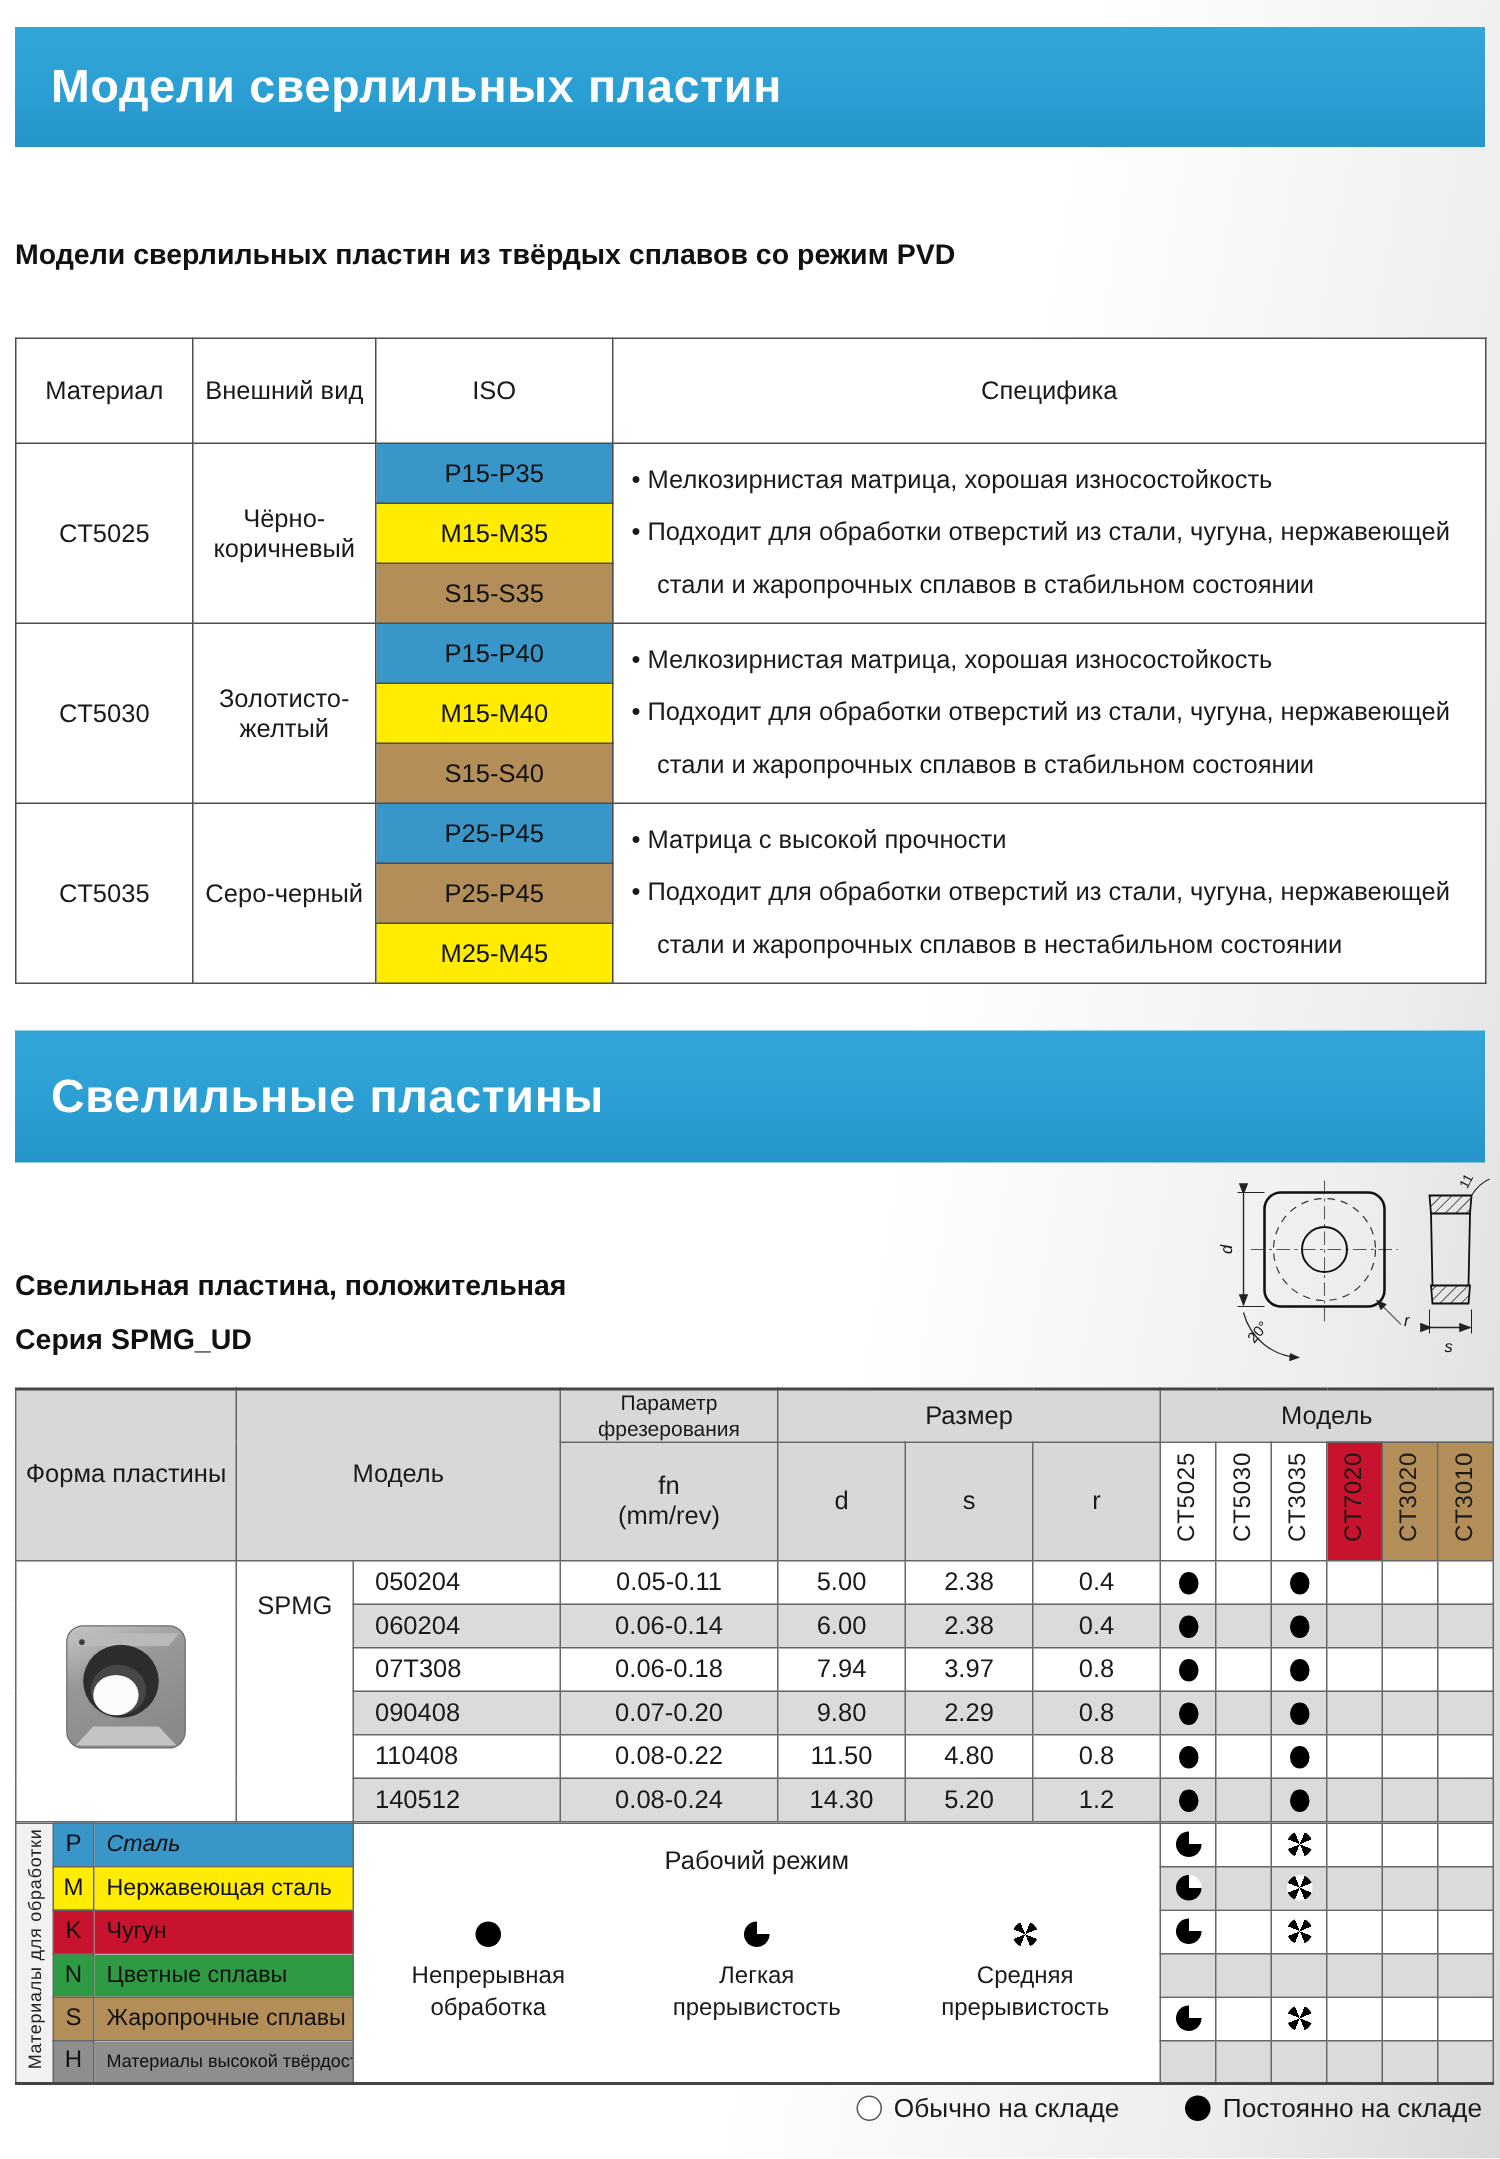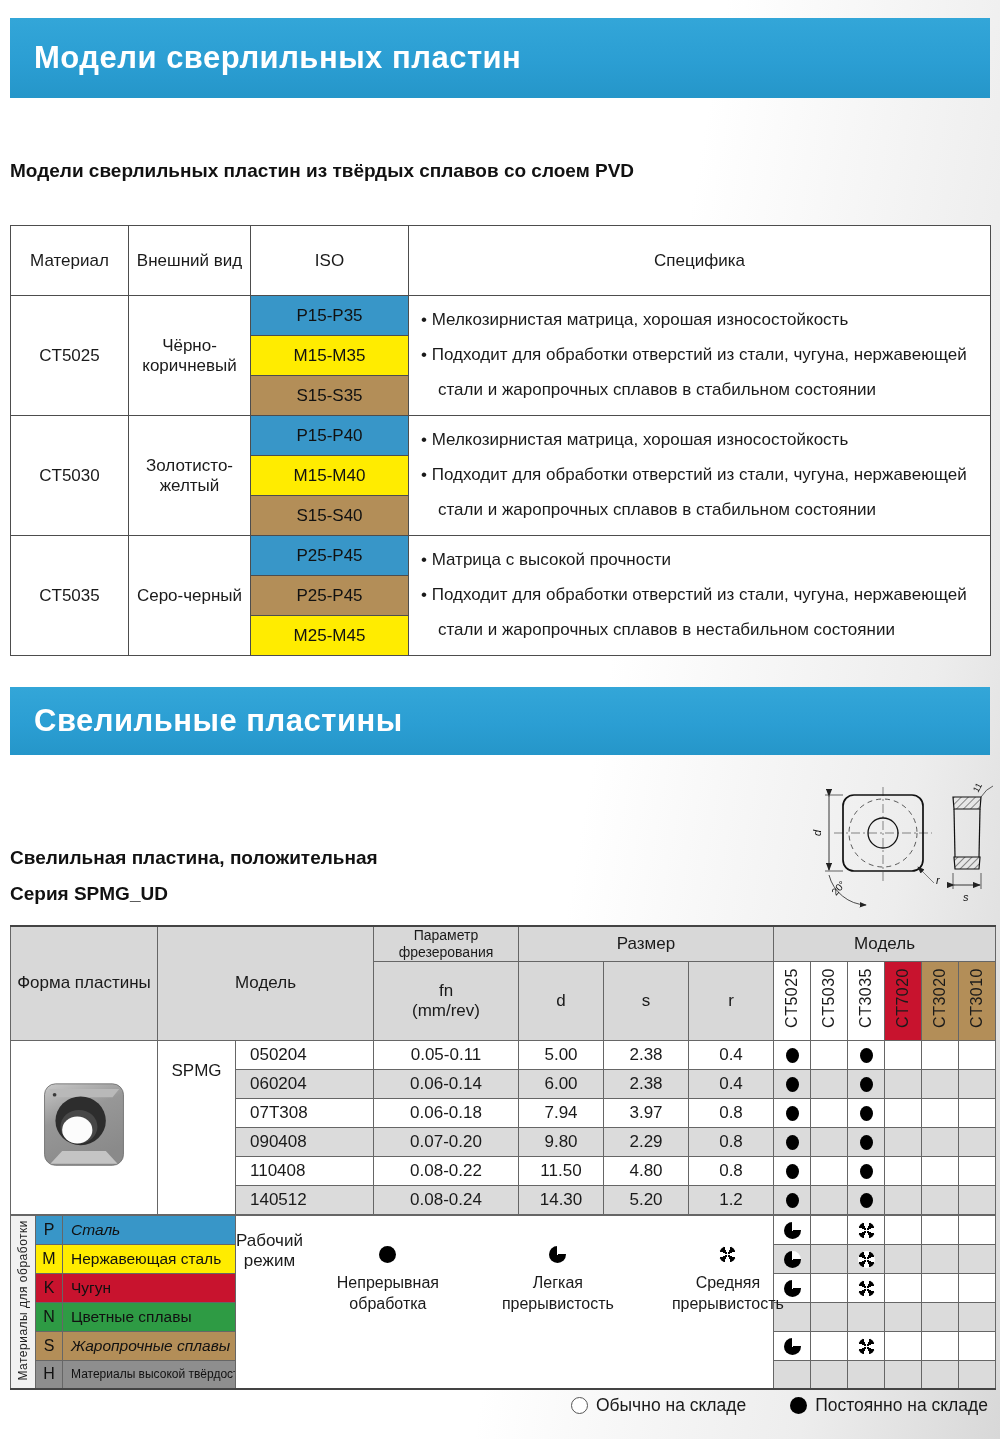--- a/index.html
+++ b/index.html
@@ -10,21 +10,21 @@
     background:linear-gradient(100deg,#ffffff 0%,#ffffff 58%,#ededed 84%,#d8d8d8 100%);
   }
   
   .banner {
     position:absolute; left:10px; width:980px;
     background:linear-gradient(180deg,#33a6d8 0%,#2b9ed3 55%,#2596c9 100%);
     display:flex; align-items:center;
   }
   .banner h1 { color:#fff; font-size:31px; font-weight:bold; padding-left:24px; letter-spacing:0.5px; }
   #banner1 { top:18px; height:80px; }
-  #banner2 { top:687px; height:68px; }
+  #banner2 { top:687px; height:88px; }
   .subtitle { position:absolute; left:10px; font-size:19px; font-weight:bold; color:#111; }
   #subtitle1 { top:160px; }
   #subtitle2 { top:840px; line-height:36px; }
   
   table { border-collapse:collapse; table-layout:fixed; }
   #table1 { position:absolute; left:10px; top:225px; width:980px; }
   #table1 td { border:1px solid #4d4d4d; font-size:17px; text-align:center; vertical-align:middle; }
   #table1 .h-row td { height:70px; background:#fff; }
   #table1 .iso-cell { height:40px; color:#111; }
   #table1 .spec-cell { text-align:left; padding:4px 12px; background:#fff; line-height:2.05; }
@@ -63,41 +63,41 @@
   #table3 td { height:29px; font-size:16px; background:#fff; }
   #table3 td.strip { background:#f1f1f1; text-align:center; }
   #table3 .strip .vtext { font-size:12px; color:#222; }
   #table3 td.letter { text-align:center; color:#111; }
   #table3 td.mat-name { text-align:left; padding-left:8px; color:#111; font-size:15.5px; white-space:nowrap; overflow:hidden; }
   #table3 td.mat-name.condensed { font-size:12px; }
   #table3 td.mark-c { text-align:center; }
   #table3 td.shade { background:#dbdbdb; }
   #table3 .sym { width:17px; height:17px; }
   .legend-cell { vertical-align:top !important; }
-  .wm { display:flex; flex-direction:row; height:100%; }
+  .wm { display:flex; flex-direction:column; height:100%; }
   .wm-title { text-align:center; font-size:17px; margin-top:15px; }
   .wm-items { display:flex; justify-content:space-around; margin-top:30px; }
   .wm-item { display:flex; flex-direction:column; align-items:center; width:170px; }
   .wm-item .sym { width:20px; height:20px; }
   .wm-label { margin-top:9px; font-size:16px; line-height:1.35; text-align:center; }
   
   #stock { position:absolute; top:1395px; right:12px; display:flex; gap:44px; align-items:center; }
   .stock-item { display:flex; align-items:center; gap:8px; font-size:17.5px; }
   .stock-item .sym { width:17px; height:17px; }
 </style>
 </head>
 <body>
 
 <div class="page">
 
   <div class="banner" id="banner1">
     <h1>Модели сверлильных пластин</h1>
   </div>
 
-  <div class="subtitle" id="subtitle1">Модели сверлильных пластин из твёрдых сплавов со слоем PVD</div>
+  <div class="subtitle" id="subtitle1">Модели сверлильных пластин из твёрдых сплавов со режим PVD</div>
 
   <table id="table1">
     <colgroup>
         <col style="width:118px">
         <col style="width:122px">
         <col style="width:158px">
         <col style="width:582px">
       </colgroup>
     <tbody>
         <tr class="h-row">
@@ -426,21 +426,21 @@
         <td class="mat-name" style="background-color: rgb(46, 155, 68);">Цветные сплавы</td>
         <td class="mark-c shade"><span class="sym"></span></td>
         <td class="mark-c shade"><span class="sym"></span></td>
         <td class="mark-c shade"><span class="sym"></span></td>
         <td class="mark-c shade"><span class="sym"></span></td>
         <td class="mark-c shade"><span class="sym"></span></td>
         <td class="mark-c shade"><span class="sym"></span></td>
       </tr>
       <tr>
         <td class="letter" style="background-color: rgb(179, 142, 88);">S</td>
-        <td class="mat-name" style="background-color: rgb(179, 142, 88); font-style: italic;">Жаропрочные сплавы</td>
+        <td class="mat-name" style="background-color: rgb(179, 142, 88);">Жаропрочные сплавы</td>
         <td class="mark-c"><span class="sym sym-light"></span></td>
         <td class="mark-c"><span class="sym"></span></td>
         <td class="mark-c"><span class="sym sym-medium"></span></td>
         <td class="mark-c"><span class="sym"></span></td>
         <td class="mark-c"><span class="sym"></span></td>
         <td class="mark-c"><span class="sym"></span></td>
       </tr>
       <tr>
         <td class="letter" style="background-color: rgb(142, 142, 142);">H</td>
         <td class="mat-name condensed" style="background-color: rgb(142, 142, 142);">Материалы высокой твёрдости</td>

